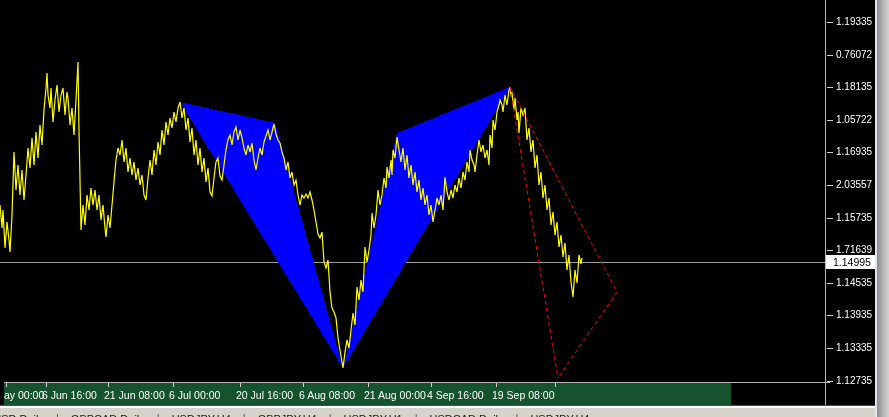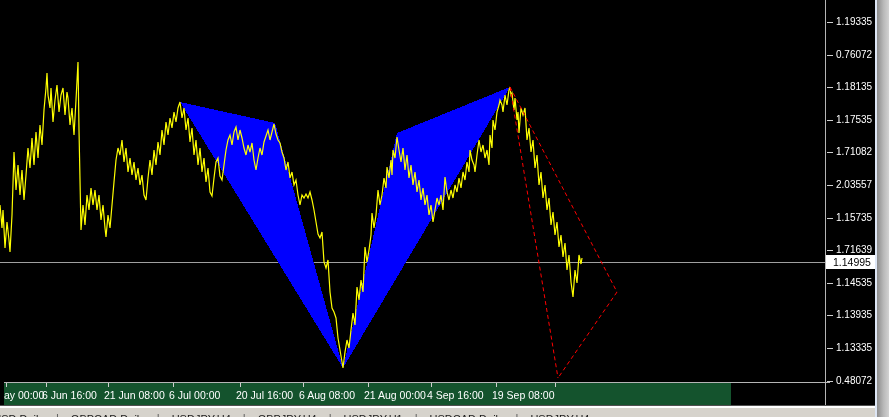--- a/index.html
+++ b/index.html
@@ -48,37 +48,37 @@
     <div class="bid-box" id="bid-box" style="top: 255px;">
       <span>1.14995</span>
     </div>
   <div class="ptick" style="top: 22px;"></div>
       <div class="plabel" style="top: 16px;">1.19335</div>
       <div class="ptick" style="top: 55px;"></div>
       <div class="plabel" style="top: 49px;">0.76072</div>
       <div class="ptick" style="top: 87px;"></div>
       <div class="plabel" style="top: 81px;">1.18135</div>
       <div class="ptick" style="top: 120px;"></div>
-      <div class="plabel" style="top: 114px;">1.17535</div>
+      <div class="plabel" style="top: 114px;">1.05722</div>
       <div class="ptick" style="top: 152px;"></div>
-      <div class="plabel" style="top: 146px;">1.71082</div>
+      <div class="plabel" style="top: 146px;">1.16935</div>
       <div class="ptick" style="top: 185px;"></div>
       <div class="plabel" style="top: 179px;">2.03557</div>
       <div class="ptick" style="top: 218px;"></div>
       <div class="plabel" style="top: 212px;">1.15735</div>
       <div class="ptick" style="top: 250px;"></div>
       <div class="plabel" style="top: 244px;">1.71639</div>
       <div class="ptick" style="top: 283px;"></div>
       <div class="plabel" style="top: 277px;">1.14535</div>
       <div class="ptick" style="top: 315px;"></div>
       <div class="plabel" style="top: 309px;">1.13935</div>
       <div class="ptick" style="top: 348px;"></div>
       <div class="plabel" style="top: 342px;">1.13335</div>
       <div class="ptick" style="top: 381px;"></div>
-      <div class="plabel" style="top: 375px;">0.48072</div>
+      <div class="plabel" style="top: 375px;">1.12735</div>
     </div>
   <div class="time-axis" id="time-axis">
     <div class="axis-line"></div>
   <div class="ttick" style="left: 2px;"></div>
       <div class="ttick" style="left: 42px;"></div>
       <div class="ttick" style="left: 104px;"></div>
       <div class="ttick" style="left: 169px;"></div>
       <div class="ttick" style="left: 236px;"></div>
       <div class="ttick" style="left: 299px;"></div>
       <div class="ttick" style="left: 364px;"></div>

